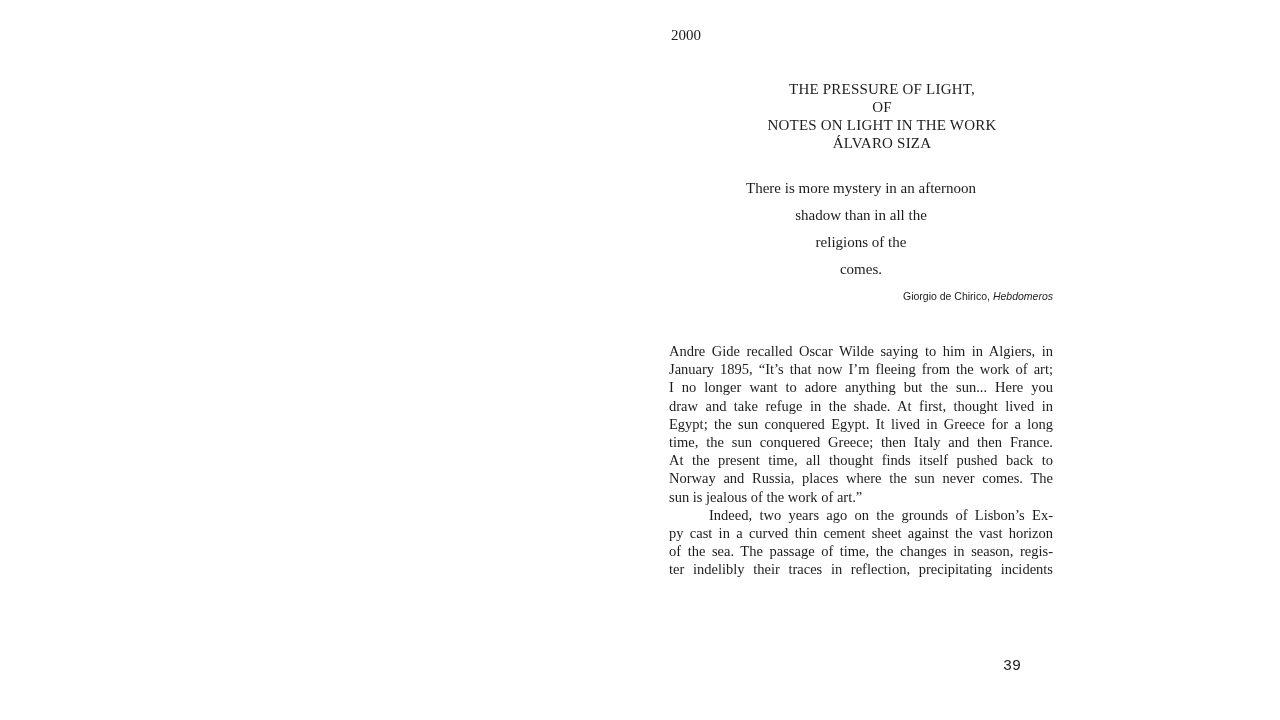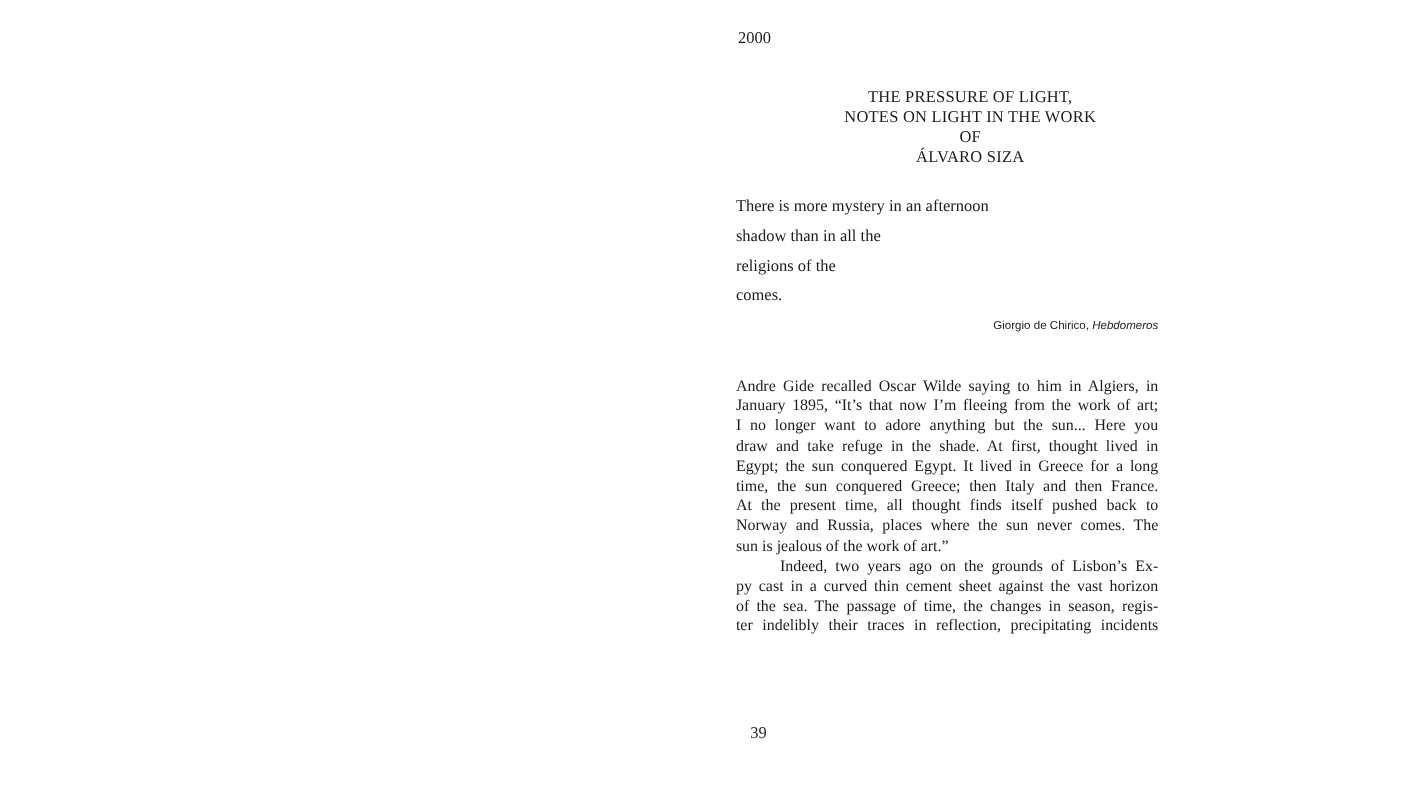--- a/index.html
+++ b/index.html
@@ -27,21 +27,21 @@
   .title-block {
     position: absolute;
     left: 690px; top: 80px; width: 384px;
     text-align: center;
     font-size: 15px; line-height: 18px;
     letter-spacing: 0.2px;
   }
   .epigraph {
     position: absolute;
     left: 669px; top: 175px; width: 384px;
-    text-align: left;
+    text-align: center;
     font-size: 15px; line-height: 27px;
   }
   .attribution {
     position: absolute;
     left: 669px; top: 290px; width: 384px;
     text-align: right;
     font-family: "Liberation Sans", sans-serif;
     font-size: 10.5px; line-height: 13px;
     color: #222222;
   }
@@ -57,36 +57,36 @@
     text-align-last: justify;
     white-space: normal;
   }
   .b-line.para-end {
     -moz-text-align-last: left;
     text-align-last: left;
   }
   .b-line.indent { text-indent: 40px; }
   .page-number {
     position: absolute;
-    left: 682px; top: 658px; width: 384px;
-    text-align: left;
-    font-size: 15px; line-height: 18px;
+    left: 637px; top: 658px; width: 384px;
+    text-align: right;
+    font-size: 15px; line-height: 18px; font-family: Liberation Mono, monospace;
   }
 </style>
 </head>
 <body>
 
 <div class="page">
 
   <div class="year-label">2000</div>
 
   <div class="title-block">
       <div class="t-line">THE PRESSURE OF LIGHT,</div>
+      <div class="t-line">OF</div>
       <div class="t-line">NOTES ON LIGHT IN THE WORK</div>
-      <div class="t-line">OF</div>
       <div class="t-line">ÁLVARO SIZA</div>
     </div>
 
   <div class="epigraph">
       <div class="t-line">There is more mystery in an afternoon</div>
       <div class="t-line">shadow than in all the</div>
       <div class="t-line">religions of the</div>
       <div class="t-line">comes.</div>
     </div>
 

